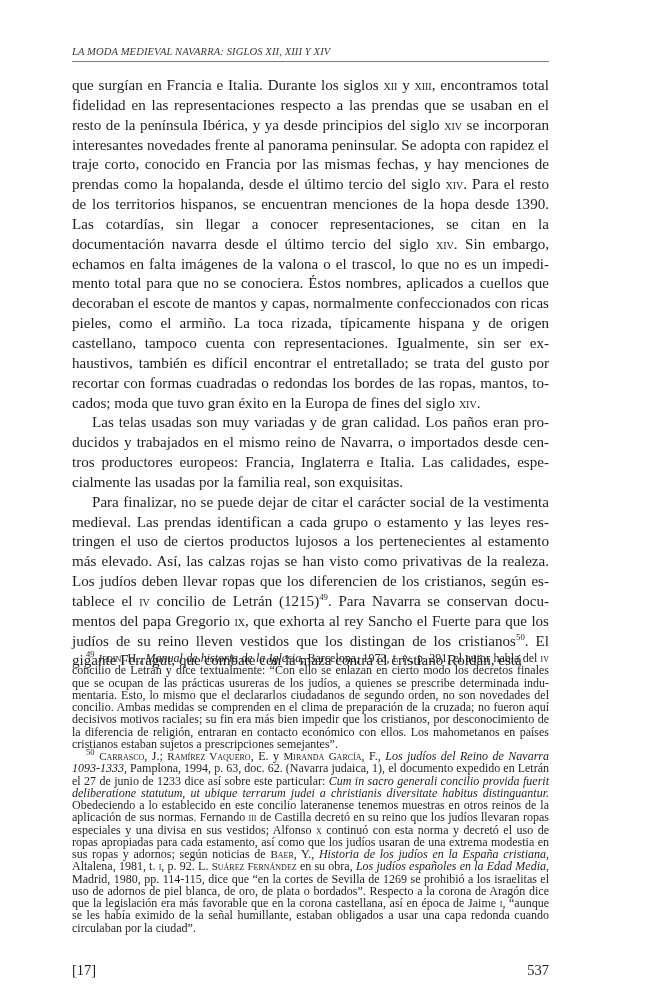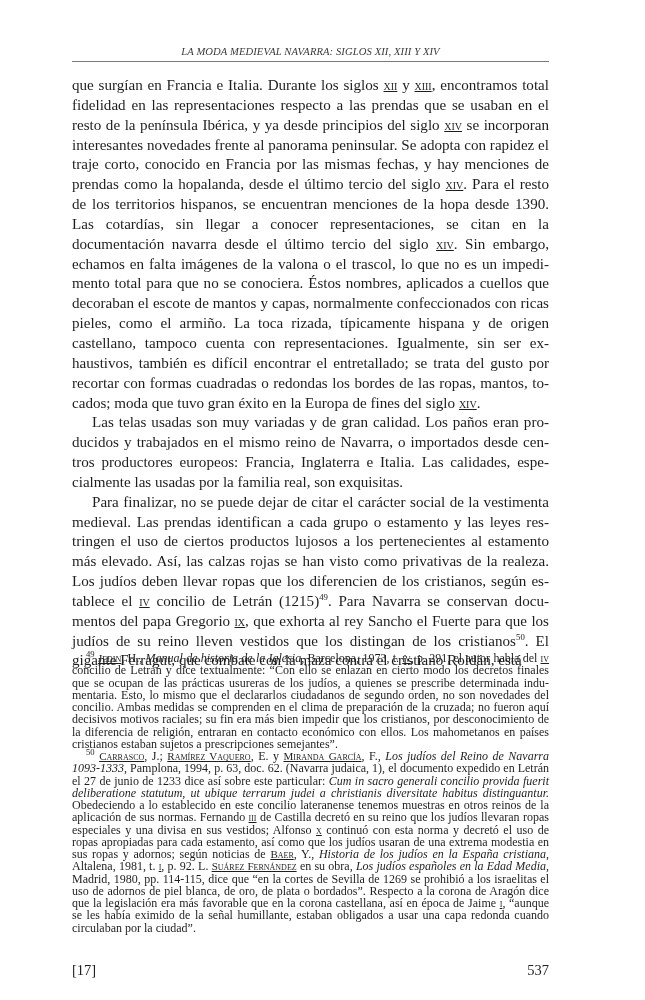--- a/index.html
+++ b/index.html
@@ -1,24 +1,24 @@
 <!DOCTYPE html>
 <html><head>
 <meta charset="utf-8">
 <style>
   html, body { margin: 0; padding: 0; background: #ffffff; }
   body { width: 645px; height: 1000px; position: relative; overflow: hidden;
          font-family: "Liberation Serif", "DejaVu Serif", serif; color: #1e1e1e; }
-  .running-head { position: absolute; left: 72px; top: 46px; width: 477px; text-align: center;
+  .running-head { position: absolute; left: 72px; top: 46px; width: 477px; text-align: left;
          font-style: italic; font-size: 10.6px; letter-spacing: 0.1px; color: #3a3a3a; }
   .head-rule { position: absolute; left: 72px; top: 61px; width: 477px; height: 0; border-top: 1px solid #7a7a7a; }
   .body-text { position: absolute; left: 72px; top: 76px; width: 477px; font-size: 15.1px; line-height: 19.85px; text-align: justify; }
   .body-text p { margin: 0; text-indent: 0; hyphens: manual; }
   .body-text p.indent { text-indent: 20px; }
-  .sc { font-variant: small-caps; font-size: 0.92em; text-decoration: underline; }
+  .sc { font-variant: small-caps; font-size: 0.92em; }
   .fnref { font-size: 0.58em; vertical-align: super; line-height: 0; }
   .footnotes { position: absolute; left: 72px; top: 652px; width: 477px; font-size: 12px; line-height: 12.25px; text-align: justify; }
   .footnotes p { margin: 0; text-indent: 14px; }
   .footnotes .num { font-size: 0.72em; vertical-align: super; line-height: 0; }
   .footnotes i { font-style: italic; }
   .folio-left { position: absolute; left: 72px; top: 962px; font-size: 14.5px; }
   .folio-right { position: absolute; right: 96px; top: 962px; font-size: 14.5px; text-align: right; }
 </style>
 </head>
 <body>

